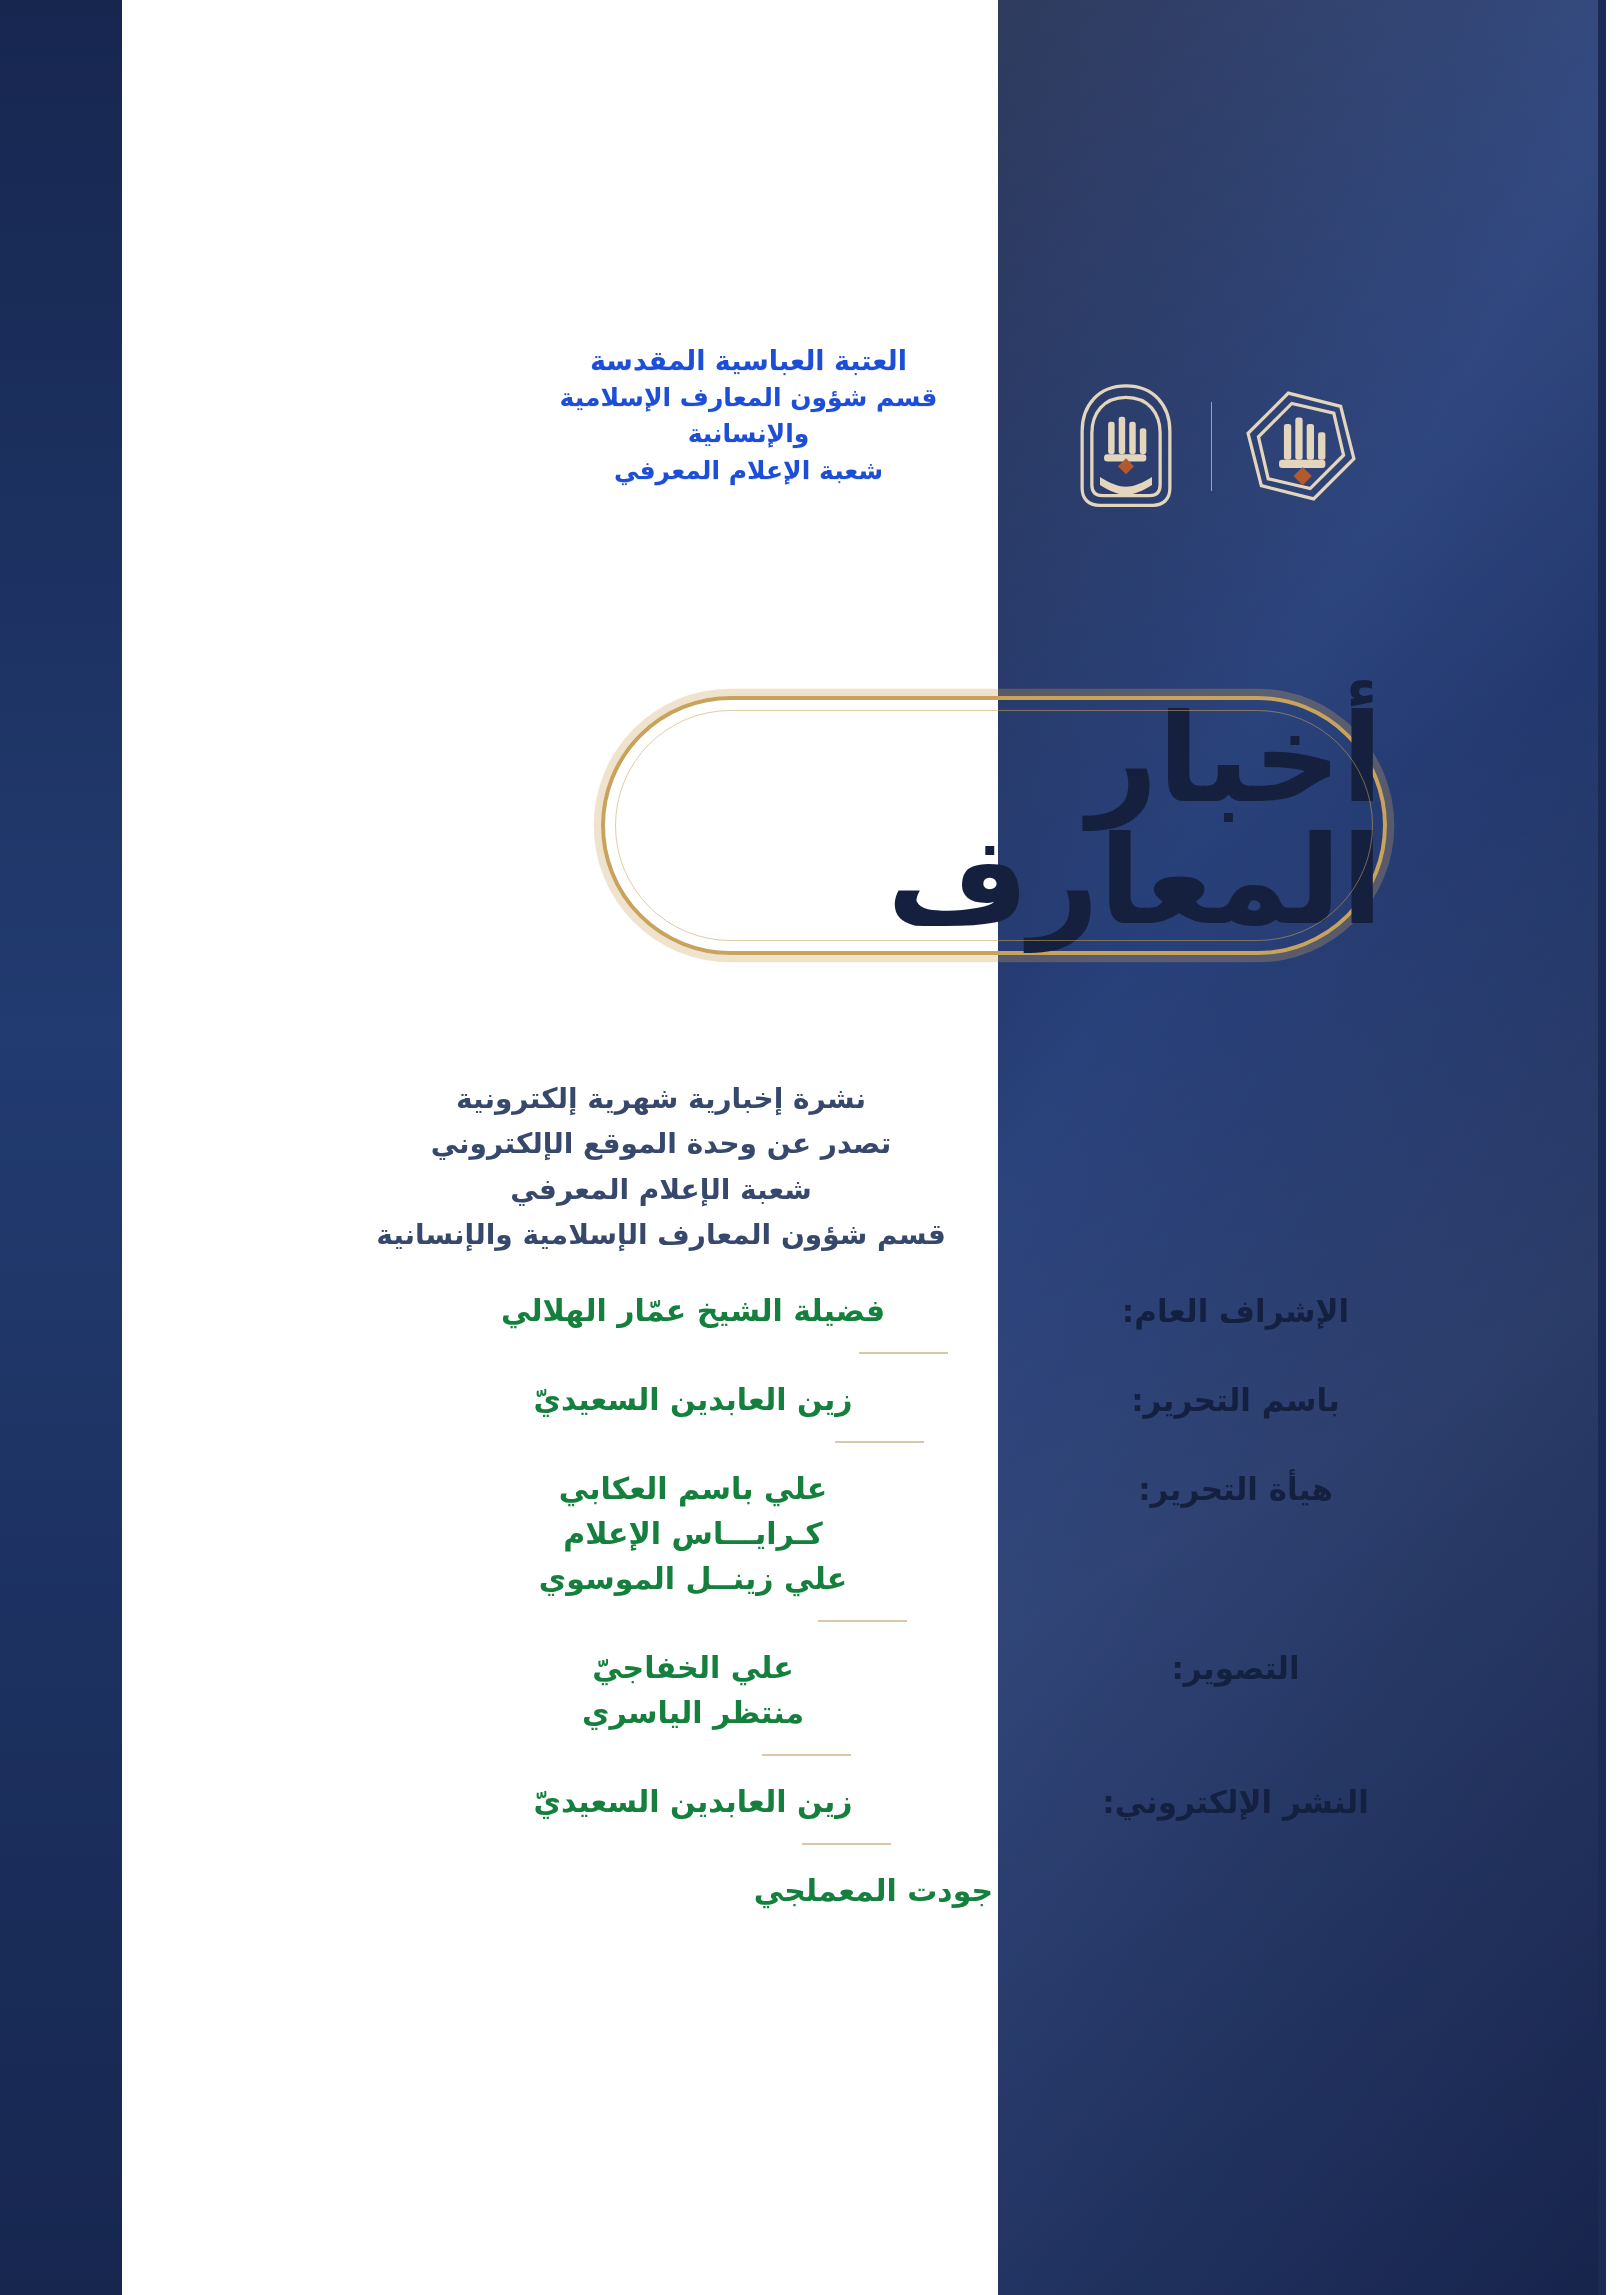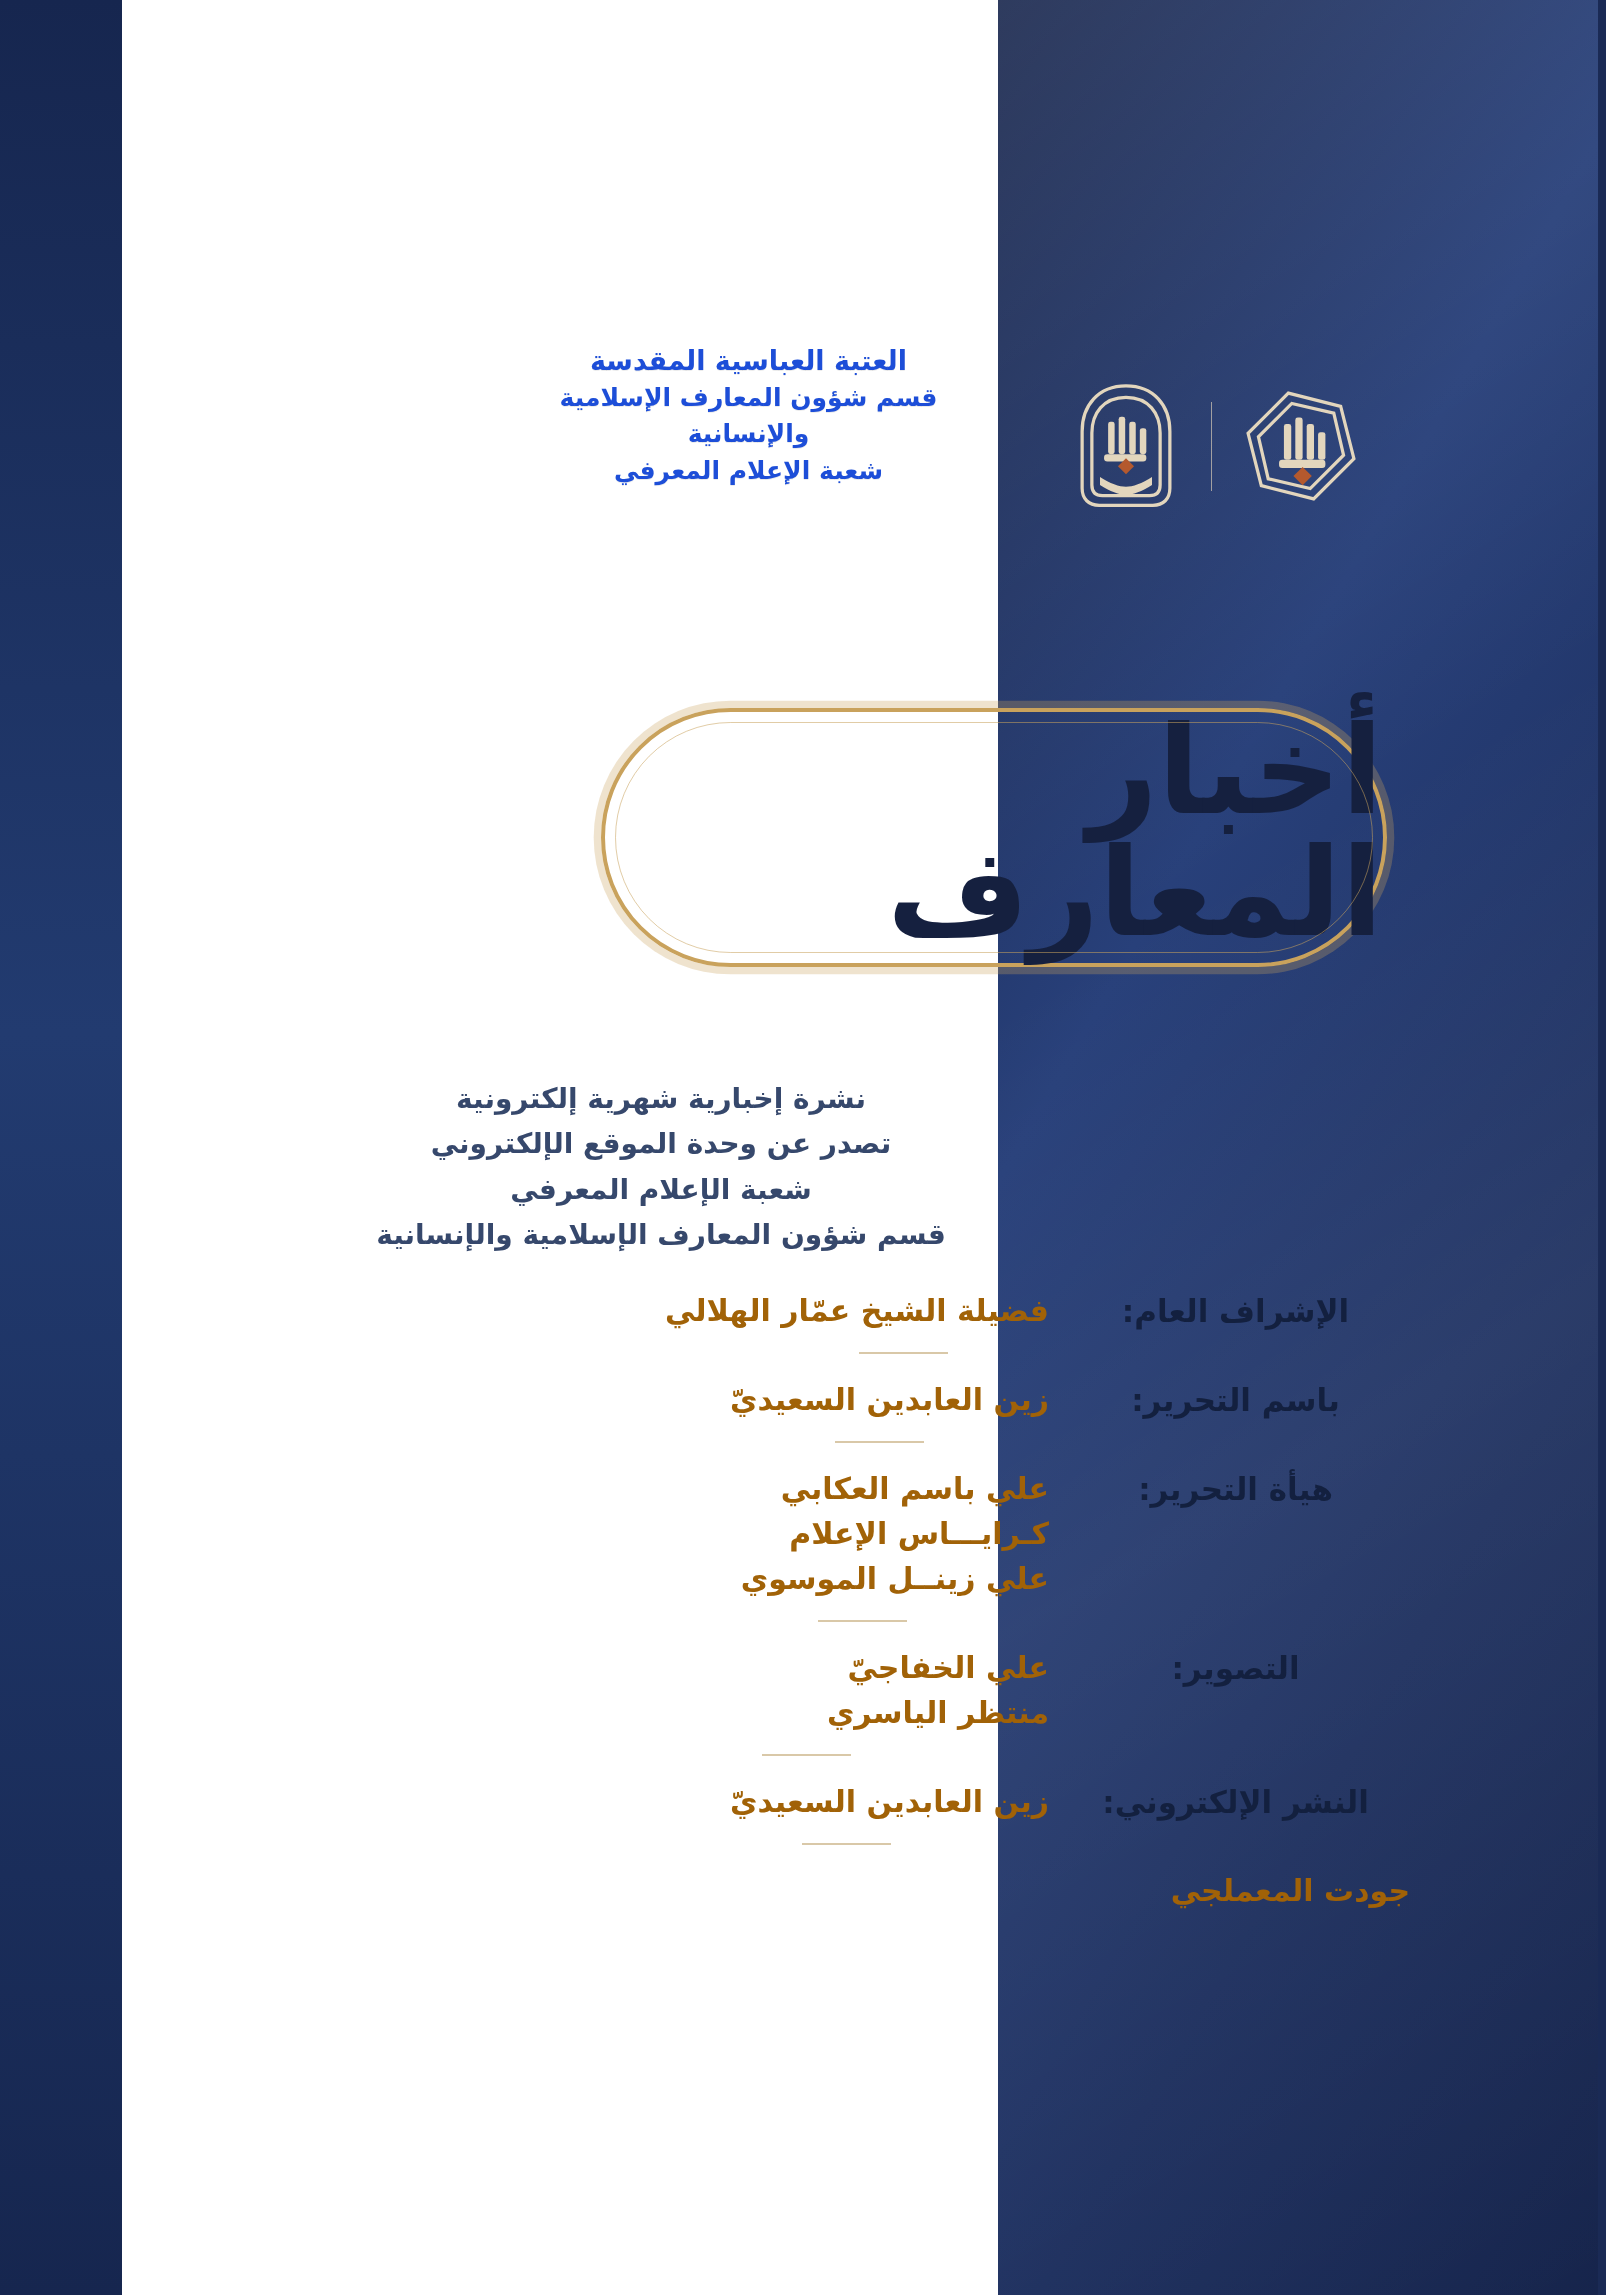--- a/index.html
+++ b/index.html
@@ -105,21 +105,20 @@
     top: 696px;
     width: 778px;
     height: 251px;
     border-radius: 130px;
     border: 4px solid #c9a25c;
     box-shadow: inset 0 0 0 9.7px rgba(255,255,255,0.0), 0 0 0 7.3px rgba(201,162,92,0.30);
     display: flex;
     align-items: center;
     justify-content: center;
     background: transparent;
-    margin-top: 12px;
   }
   .title-pill .inner-ring {
     position: absolute;
     left: 9.7px; top: 9.7px; right: 9.7px; bottom: 9.7px;
     border-radius: 122px;
     border: 1.6px solid rgba(201,162,92,0.55);
     pointer-events: none;
   }
   .title-text {
     font-size: 122px;
@@ -171,25 +170,25 @@
     text-align: center;
     font-size: 31px;
     font-weight: 700;
     color: #13203f;
     padding-top: 3.2px;
     line-height: 1.35;
     margin-left: 12px;
   }
   .credit-values {
     flex: 1 1 auto;
-    text-align: right;
+    text-align: center;
     padding-left: 70px;
     font-size: 30px;
     font-weight: 700;
-    color: #a16207;
+    color: #15803d;
     line-height: 1.5;
   }
   .credit-values .v { display: block; white-space: pre; }
   .rule {
     position: absolute;
     left: 0;
     bottom: -21px;
     width: 89px;
     height: 2.4px;
     background: #d9c8a8;

